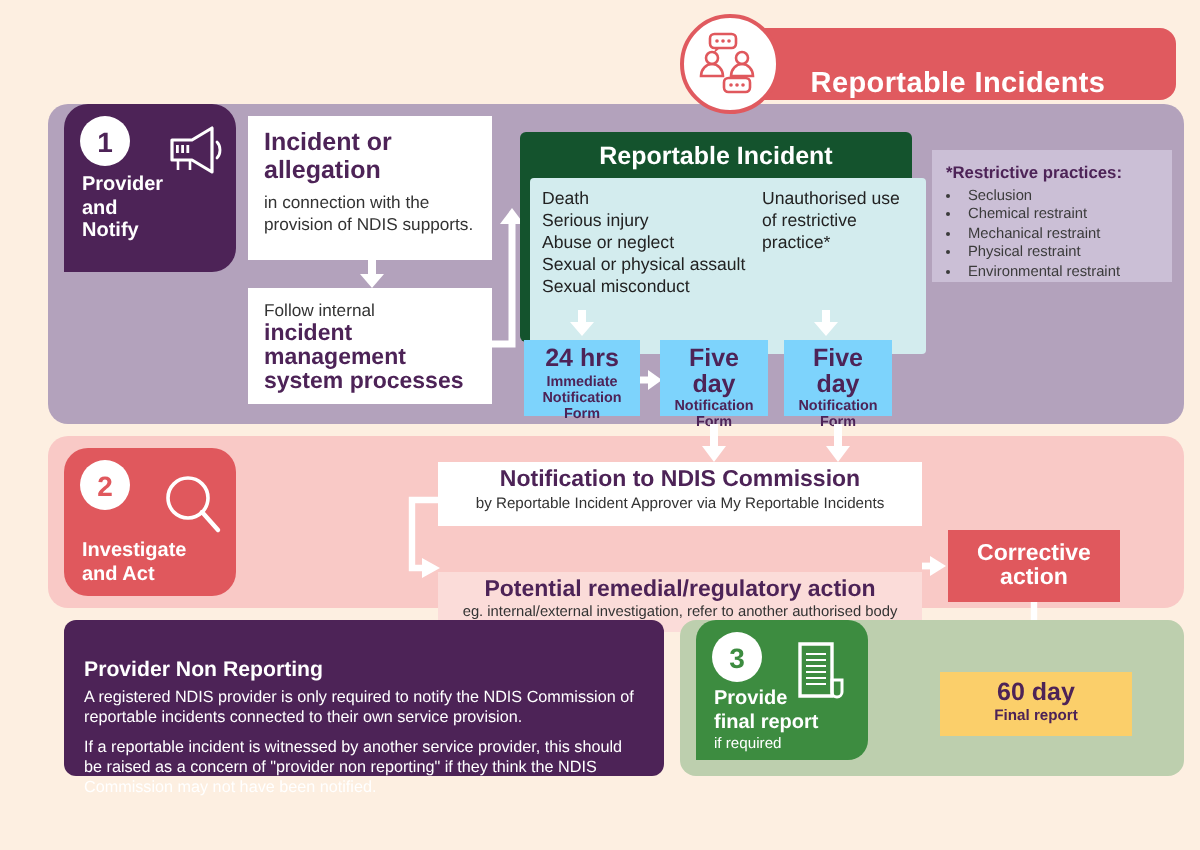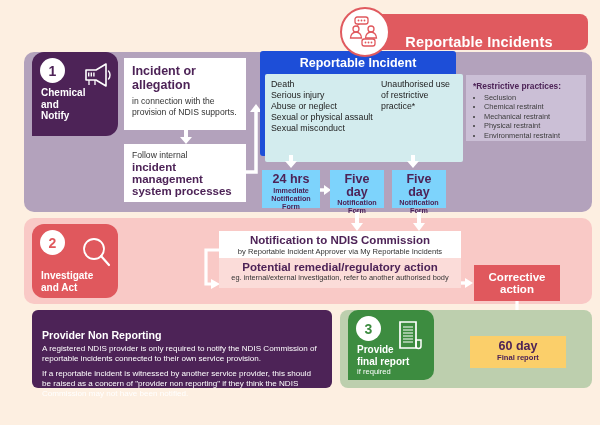--- a/index.html
+++ b/index.html
@@ -59,21 +59,21 @@
   #incident-title{color:#4d2357;font-size:12.5px;font-weight:bold;line-height:13.5px;}
   #incident-sub{color:#333;font-size:8.6px;line-height:10.5px;margin-top:4px;}
 
   #follow-box{
     left:124px;top:144px;width:122px;height:58px;background:#ffffff;padding:6px 8px;
   }
   #follow-lead{color:#333;font-size:8.6px;line-height:10px;}
   #follow-strong{color:#4d2357;font-size:11.5px;font-weight:bold;line-height:12px;margin-top:1px;}
 
   #ri-box{
-    left:260px;top:51px;width:196px;height:105px;background:#1d4ed8;
+    left:260px;top:66px;width:196px;height:105px;background:#14532d;
     border-radius:3px;padding:3px;
   }
   #ri-title{color:#ffffff;font-size:12.5px;font-weight:bold;text-align:center;padding:2px 0 4px;}
   .ri-panel{
     background:#d3ecee;border-radius:2px;padding:5px 6px;
     color:#222;font-size:8.8px;line-height:11px;
   }
   #ri-left{position:absolute;left:5px;top:23px;width:104px;height:78px;}
   #ri-right{position:absolute;left:115px;top:23px;width:76px;height:78px;}
 
@@ -106,21 +106,21 @@
   #magnifier-icon{position:absolute;left:48px;top:12px;}
 
   #notif-box{
     left:219px;top:231px;width:242px;height:32px;background:#ffffff;
     text-align:center;padding-top:3px;
   }
   #notif-title{color:#4d2357;font-size:11.5px;font-weight:bold;line-height:13px;}
   #notif-sub{color:#333;font-size:7.6px;line-height:9px;}
 
   #remedial-box{
-    left:219px;top:258px;width:242px;height:30px;background:#fbdcd9;
+    left:219px;top:286px;width:242px;height:30px;background:#fbdcd9;
     text-align:center;padding-top:3px;
   }
   #remedial-title{color:#4d2357;font-size:11.5px;font-weight:bold;line-height:12px;}
   #remedial-sub{color:#333;font-size:7.4px;line-height:9px;}
 
   #corrective-box{
     left:474px;top:265px;width:86px;height:36px;background:#e0585d;
     display:flex;align-items:center;justify-content:center;text-align:center;
   }
   #corrective-text{color:#ffffff;font-size:11.5px;font-weight:bold;line-height:12.5px;}
@@ -167,21 +167,21 @@
     <div class="step-num" id="step1-num">1</div>
     <svg id="megaphone-icon" width="30" height="26" viewBox="0 0 30 26">
       <path d="M2 8 h10 l10 -6 v22 l-10 -6 h-10 z" fill="none" stroke="#ffffff" stroke-width="1.6" stroke-linejoin="round"></path>
       <rect x="4" y="10.5" width="1.4" height="4" fill="#ffffff"></rect>
       <rect x="6.6" y="10.5" width="1.4" height="4" fill="#ffffff"></rect>
       <rect x="9.2" y="10.5" width="1.4" height="4" fill="#ffffff"></rect>
       <path d="M5 18 v5 M11 18 v5" stroke="#ffffff" stroke-width="1.3"></path>
       <path d="M24.5 9 c2 2 2 6 0 8" fill="none" stroke="#ffffff" stroke-width="1.4" stroke-linecap="round"></path>
     </svg>
     <div id="step1-label">
-      <span>Chemical</span><br>
+      <span>Provider</span><br>
       <span>and</span><br>
       <span>Notify</span>
     </div>
   </div>
 
   <div class="abs" id="incident-box">
     <div id="incident-title">
       <span>Incident or</span><br>
       <span>allegation</span>
     </div>

